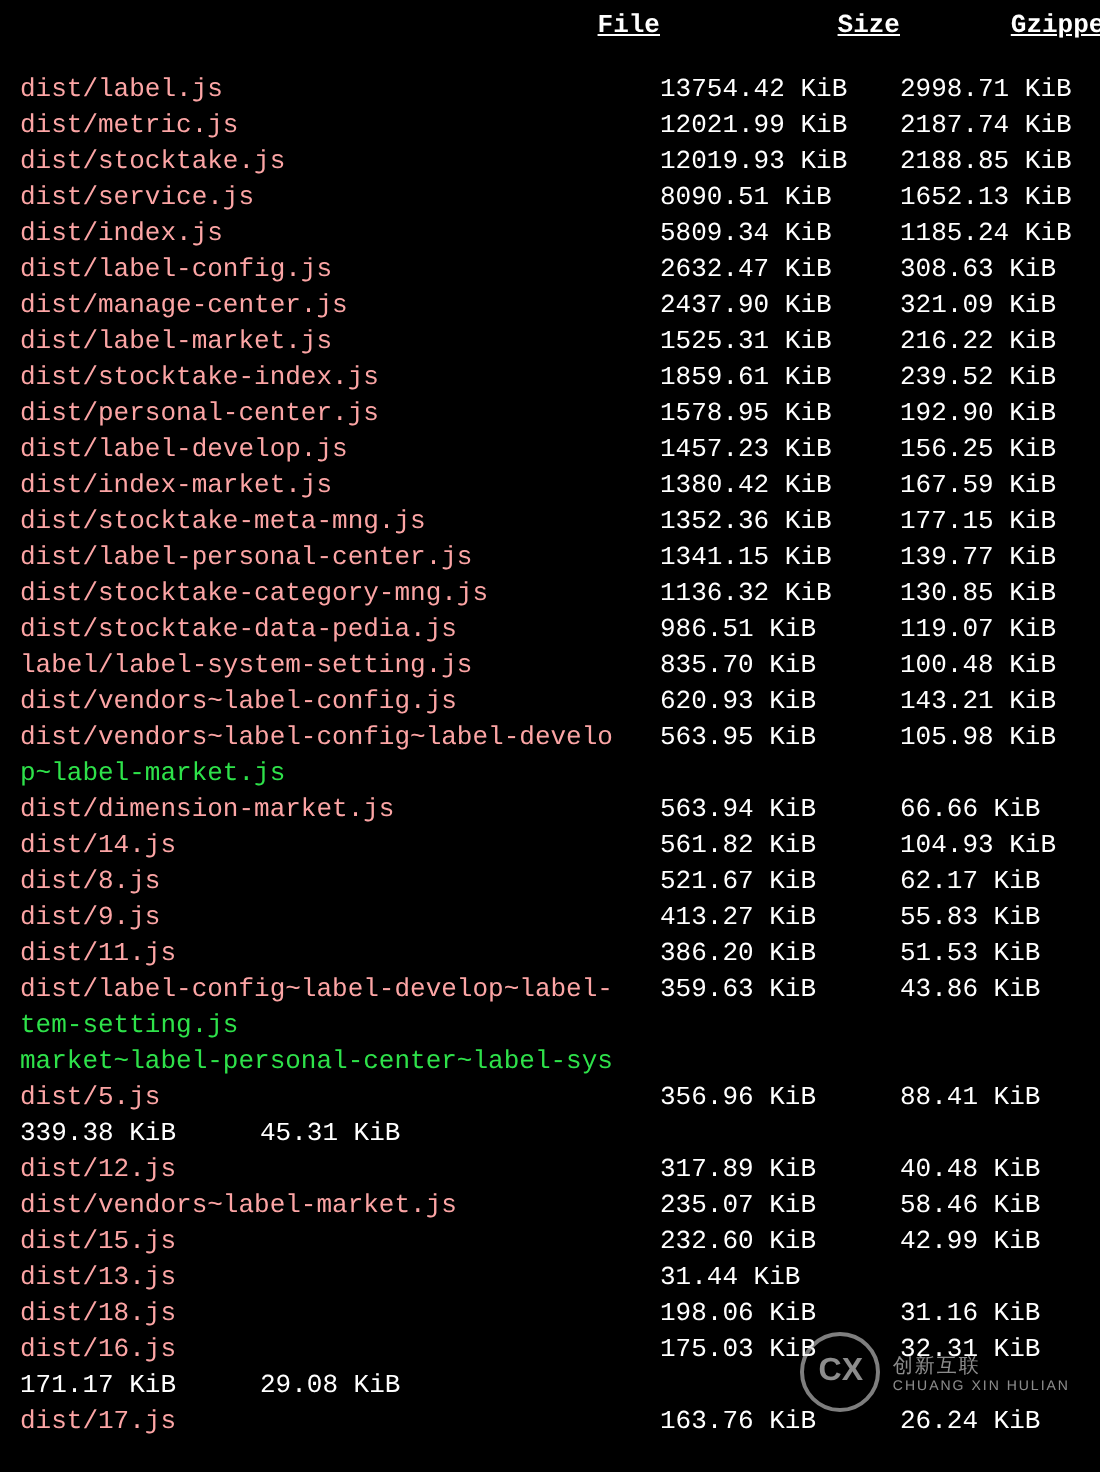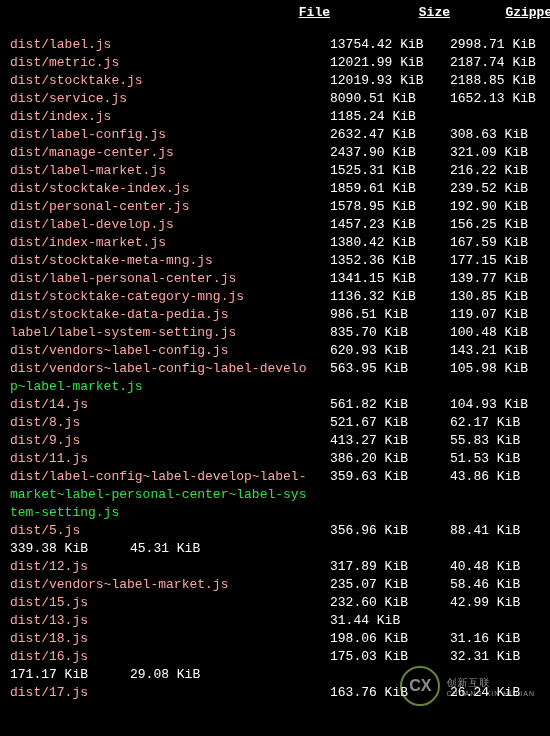--- a/index.html
+++ b/index.html
@@ -59,21 +59,21 @@
       opacity: 0.55;
       color: #fff;
       font-family: Arial, sans-serif;
       display: flex;
       align-items: center;
       gap: 6px;
     }
     .watermark-logo {
       width: 40px;
       height: 40px;
-      border: 2px solid #bef264;
+      border: 2px solid #e5e5e5;
       border-radius: 50%;
       display: flex;
       align-items: center;
       justify-content: center;
       font-size: 16px;
       font-weight: bold;
     }
     .watermark-text {
       font-size: 10px;
       letter-spacing: 1px;
@@ -109,20 +109,21 @@
         <span class="col-size white">12019.93 KiB</span>
         <span class="col-gzipped white">2188.85 KiB</span>
       </div>
       <div class="row">
         <span class="col-file green">dist/service.js</span>
         <span class="col-size white">8090.51 KiB</span>
         <span class="col-gzipped white">1652.13 KiB</span>
       </div>
       <div class="row">
         <span class="col-file green">dist/index.js</span>
+        <span class="col-size white">5809.34 KiB</span>
         <span class="col-gzipped white">1185.24 KiB</span>
       </div>
       <div class="row">
         <span class="col-file green">dist/label-config.js</span>
         <span class="col-size white">2632.47 KiB</span>
         <span class="col-gzipped white">308.63 KiB</span>
       </div>
       <div class="row">
         <span class="col-file green">dist/manage-center.js</span>
         <span class="col-size white">2437.90 KiB</span>
@@ -187,20 +188,25 @@
 
   <div class="row">
     <span class="col-file green">dist/vendors~label-config~label-develo</span>
     <span class="col-size white">563.95 KiB</span>
     <span class="col-gzipped white">105.98 KiB</span>
   </div>
   <div class="wrap-line">p~label-market.js</div>
 
   <div id="rows2">
       <div class="row">
+        <span class="col-file green">dist/dimension-market.js</span>
+        <span class="col-size white">563.94 KiB</span>
+        <span class="col-gzipped white">66.66 KiB</span>
+      </div>
+      <div class="row">
         <span class="col-file green">dist/14.js</span>
         <span class="col-size white">561.82 KiB</span>
         <span class="col-gzipped white">104.93 KiB</span>
       </div>
       <div class="row">
         <span class="col-file green">dist/8.js</span>
         <span class="col-size white">521.67 KiB</span>
         <span class="col-gzipped white">62.17 KiB</span>
       </div>
       <div class="row">
@@ -213,22 +219,22 @@
         <span class="col-size white">386.20 KiB</span>
         <span class="col-gzipped white">51.53 KiB</span>
       </div>
     </div>
 
   <div class="row">
     <span class="col-file green">dist/label-config~label-develop~label-</span>
     <span class="col-size white">359.63 KiB</span>
     <span class="col-gzipped white">43.86 KiB</span>
   </div>
+  <div class="wrap-line">tem-setting.js</div>
   <div class="wrap-line">market~label-personal-center~label-sys</div>
-  <div class="wrap-line">tem-setting.js</div>
 
   <div id="rows3">
       <div class="row">
         <span class="col-file green">dist/5.js</span>
         <span class="col-size white">356.96 KiB</span>
         <span class="col-gzipped white">88.41 KiB</span>
       </div>
       <div class="row">
         <span class="col-size white">339.38 KiB</span>
         <span class="col-gzipped white">45.31 KiB</span>

